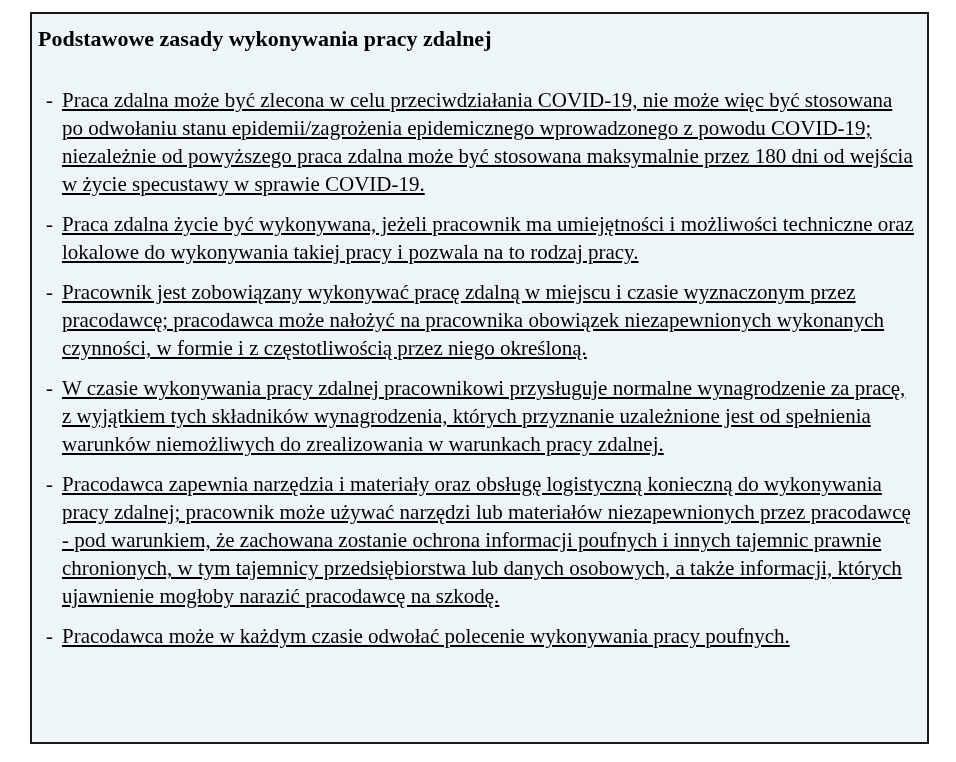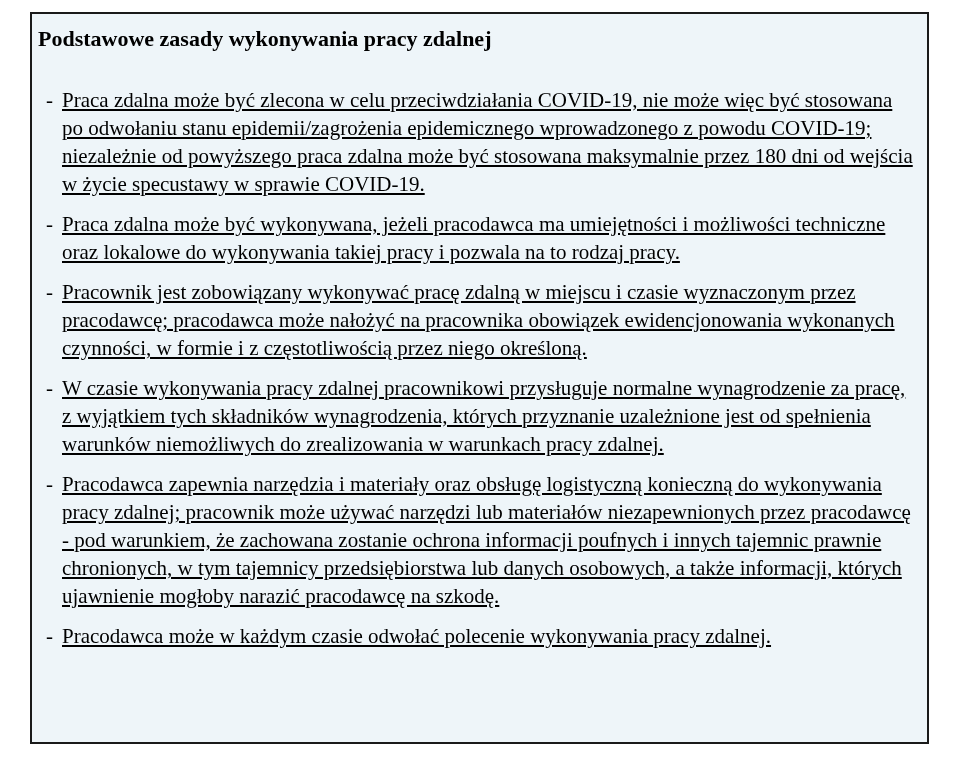--- a/index.html
+++ b/index.html
@@ -60,32 +60,32 @@
 
 <div class="panel">
   <h1 class="panel-title">Podstawowe zasady wykonywania pracy zdalnej</h1>
   <div class="rules-list">
     <div class="rule-item">
       <span class="dash-marker">-</span>
       <span class="rule-text">Praca zdalna może być zlecona w celu przeciwdziałania COVID-19, nie może więc być stosowana po odwołaniu stanu epidemii/zagrożenia epidemicznego wprowadzonego z powodu COVID-19; niezależnie od powyższego praca zdalna może być stosowana maksymalnie przez 180 dni od wejścia w życie specustawy w sprawie COVID-19.</span>
     </div>
     <div class="rule-item">
       <span class="dash-marker">-</span>
-      <span class="rule-text">Praca zdalna może być wykonywana, jeżeli pracodawca ma umiejętności i możliwości techniczne oraz lokalowe do wykonywania takiej pracy i pozwala na to rodzaj pracy.</span>
+      <span class="rule-text">Praca zdalna życie być wykonywana, jeżeli pracownik ma umiejętności i możliwości techniczne oraz lokalowe do wykonywania takiej pracy i pozwala na to rodzaj pracy.</span>
     </div>
     <div class="rule-item">
       <span class="dash-marker">-</span>
-      <span class="rule-text">Pracownik jest zobowiązany wykonywać pracę zdalną w miejscu i czasie wyznaczonym przez pracodawcę; pracodawca może nałożyć na pracownika obowiązek ewidencjonowania wykonanych czynności, w formie i z częstotliwością przez niego określoną.</span>
+      <span class="rule-text">Pracownik jest zobowiązany wykonywać pracę zdalną w miejscu i czasie wyznaczonym przez pracodawcę; pracodawca może nałożyć na pracownika obowiązek niezapewnionych wykonanych czynności, w formie i z częstotliwością przez niego określoną.</span>
     </div>
     <div class="rule-item">
       <span class="dash-marker">-</span>
       <span class="rule-text">W czasie wykonywania pracy zdalnej pracownikowi przysługuje normalne wynagrodzenie za pracę, z wyjątkiem tych składników wynagrodzenia, których przyznanie uzależnione jest od spełnienia warunków niemożliwych do zrealizowania w warunkach pracy zdalnej.</span>
     </div>
     <div class="rule-item">
       <span class="dash-marker">-</span>
       <span class="rule-text">Pracodawca zapewnia narzędzia i materiały oraz obsługę logistyczną konieczną do wykonywania pracy zdalnej; pracownik może używać narzędzi lub materiałów niezapewnionych przez pracodawcę - pod warunkiem, że zachowana zostanie ochrona informacji poufnych i innych tajemnic prawnie chronionych, w tym tajemnicy przedsiębiorstwa lub danych osobowych, a także informacji, których ujawnienie mogłoby narazić pracodawcę na szkodę.</span>
     </div>
     <div class="rule-item">
       <span class="dash-marker">-</span>
-      <span class="rule-text">Pracodawca może w każdym czasie odwołać polecenie wykonywania pracy zdalnej.</span>
+      <span class="rule-text">Pracodawca może w każdym czasie odwołać polecenie wykonywania pracy poufnych.</span>
     </div>
   </div>
 </div>
 
 </body></html>

